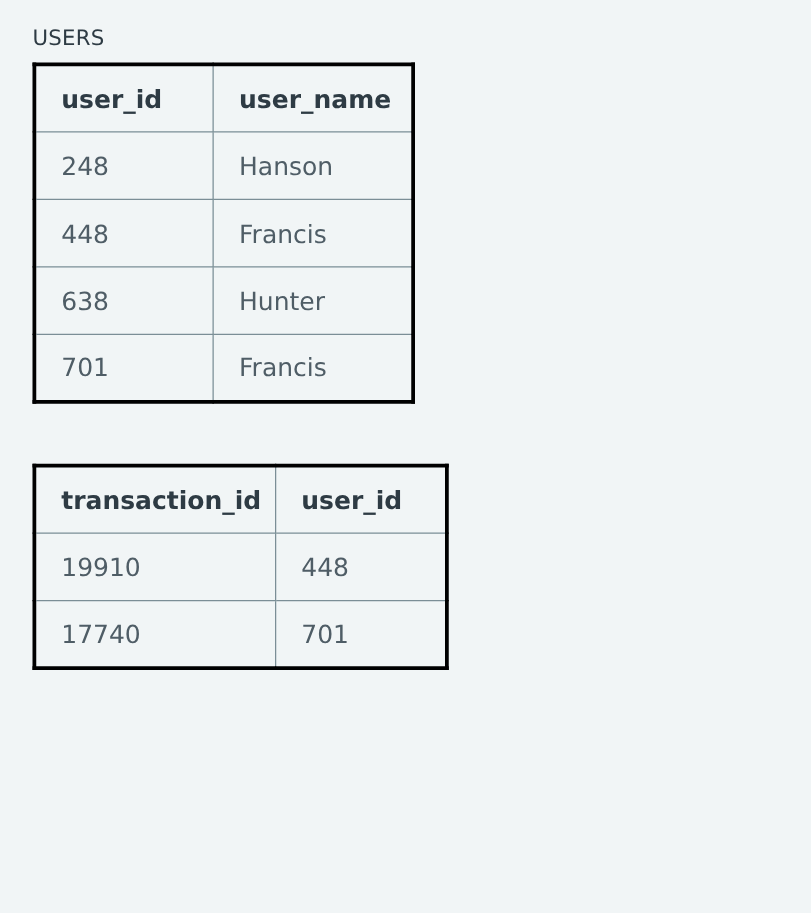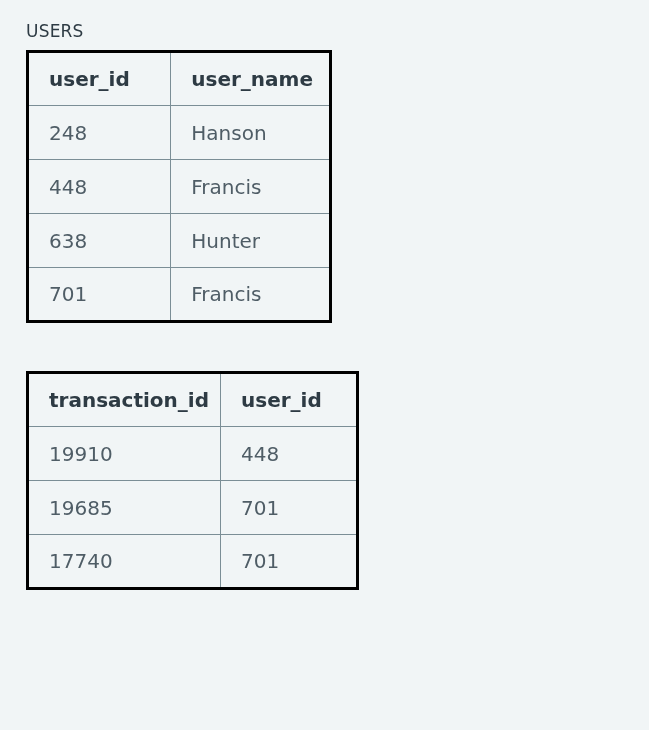--- a/index.html
+++ b/index.html
@@ -116,24 +116,20 @@
       <tbody>
         <tr class="header-row">
           <td class="col-a">transaction_id</td>
           <td class="col-b">user_id</td>
         </tr>
         <tr>
           <td class="col-a">19910</td>
           <td class="col-b">448</td>
         </tr>
         <tr>
-          <td class="col-a">19685</td>
-          <td class="col-b">701</td>
-        </tr>
-        <tr>
           <td class="col-a">17740</td>
           <td class="col-b">701</td>
         </tr>
       </tbody>
     </table>
   </div>
 
 </div>
 
 </body></html>

